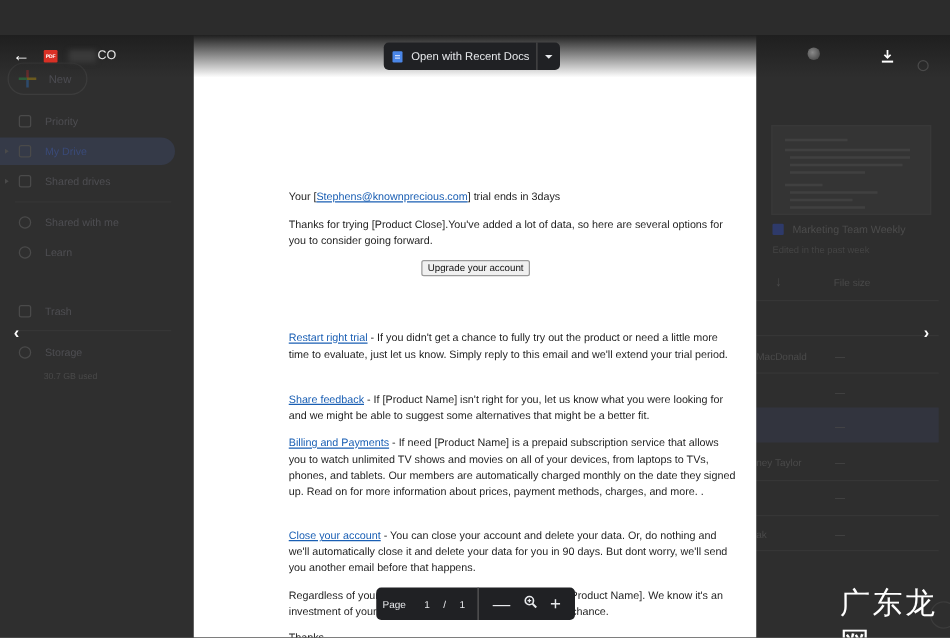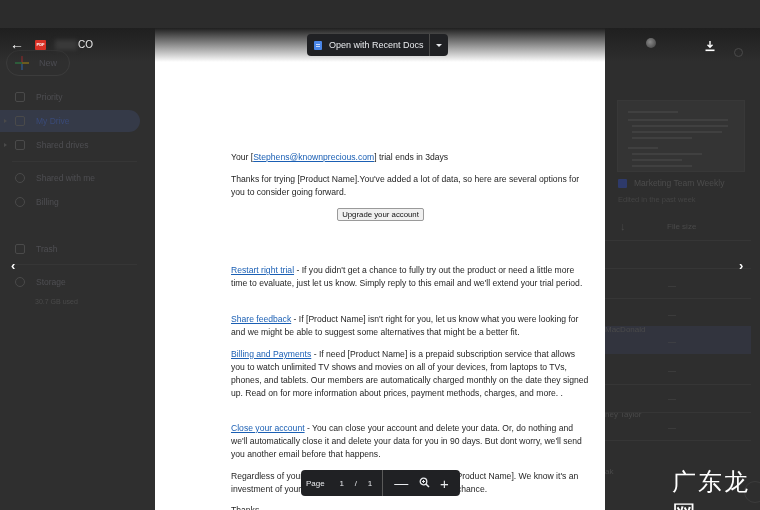--- a/index.html
+++ b/index.html
@@ -33,21 +33,21 @@
   .right-area { position: absolute; left: 605px; top: 28px; width: 155px; height: 482px; background: #2e2e2e; }
   .preview-card { position: absolute; left: 617px; top: 100px; width: 128px; height: 72px; background: #343434; border: 1px solid #383838; }
   .preview-line { position: absolute; height: 1.5px; background: #404040; }
   .card-title-row { position: absolute; left: 618px; top: 178px; display: flex; align-items: center; text-align: right; }
   .doc-ico-small { width: 9px; height: 9px; background: #2e3a6a; border-radius: 1px; margin-right: 7px; }
   .card-title { font-size: 8.5px; color: #4c4c4c; }
   .card-sub { position: absolute; left: 618px; top: 195px; font-size: 7.5px; color: #444; }
   .sort-arrow { position: absolute; left: 620px; top: 220px; font-size: 11px; color: #4a4a4a; }
   .file-size-hdr { position: absolute; left: 667px; top: 222px; font-size: 8px; color: #4a4a4a; }
   .row-line { position: absolute; left: 605px; width: 146px; height: 1px; background: #363636; }
-  .owner-cell { position: absolute; left: 605px; font-size: 8px; color: #4a4a4a; margin-top: 44px; }
+  .owner-cell { position: absolute; left: 605px; font-size: 8px; color: #4a4a4a; }
   .size-cell { position: absolute; left: 668px; font-size: 8px; color: #4a4a4a; }
   .row-hl { position: absolute; left: 605px; top: 326px; width: 146px; height: 28px; background: #32343e; }
 
   
   .viewer-top { position: absolute; left: 0; top: 28px; width: 760px; height: 34px; background: linear-gradient(#1f1f1f, rgba(31,31,31,0.0)); z-index: 5; }
   .back-arrow { position: absolute; left: 10px; top: 37px; font-size: 14px; color: #ffffff; z-index: 6; cursor: pointer; line-height: 1; }
   .pdf-badge { position: absolute; left: 35px; top: 40px; width: 11px; height: 10px; background: #d93025; border-radius: 1px; z-index: 6; font-size: 4px; color: #fff; text-align: center; line-height: 10px; font-weight: bold; }
   .file-name { position: absolute; left: 52px; top: 39px; font-size: 10px; color: #e8e8e8; z-index: 6; }
   .file-name-blur { position: absolute; left: 55px; top: 40px; width: 22px; height: 10px; background: #3a3a3a; filter: blur(2px); z-index: 6; }
 
@@ -116,21 +116,21 @@
       <span class="ico"></span>
       <span>Shared drives</span>
     </div>
     <div class="nav-divider" style="top:133px"></div>
     <div class="nav-item" style="top:139px">
       <span class="ico round"></span>
       <span>Shared with me</span>
     </div>
     <div class="nav-item" style="top:163px">
       <span class="ico round"></span>
-      <span>Billing</span>
+      <span>Learn</span>
     </div>
     <div class="nav-item" style="top:210px">
       <span class="ico"></span>
       <span>Trash</span>
     </div>
     <div class="nav-divider" style="top:236px"></div>
     <div class="nav-item" style="top:243px">
       <span class="ico round"></span>
       <span>Storage</span>
     </div>
@@ -174,21 +174,21 @@
   <div class="size-cell" style="top:423px">—</div>
   <div class="row-line" style="top:440px"></div>
   <div class="corner-circle"></div>
 
   <div class="page">
 
     <div class="p" style="top:123px">
       <span>Your [</span><span class="link">Stephens@knownprecious.com</span><span>] trial ends in 3days</span>
     </div>
 
-    <div class="p" style="top:145px">Thanks for trying [Product Name].You've added a lot of data, so here are several options for you to consider going forward.</div>
+    <div class="p" style="top:145px">Thanks for trying [Product Close].You've added a lot of data, so here are several options for you to consider going forward.</div>
 
     <button class="upgrade-btn">Upgrade your account</button>
 
 
     <div class="p" style="top:236px">
       <span class="link">Restart right trial</span><span> - If you didn't get a chance to fully try out the product or need a little more time to evaluate, just let us know. Simply reply to this email and we'll extend your trial period.</span>
     </div>
 
     <div class="p" style="top:285px">
       <span class="link">Share feedback</span><span> - If [Product Name] isn't right for you, let us know what you were looking for and we might be able to suggest some alternatives that might be a better fit.</span>

